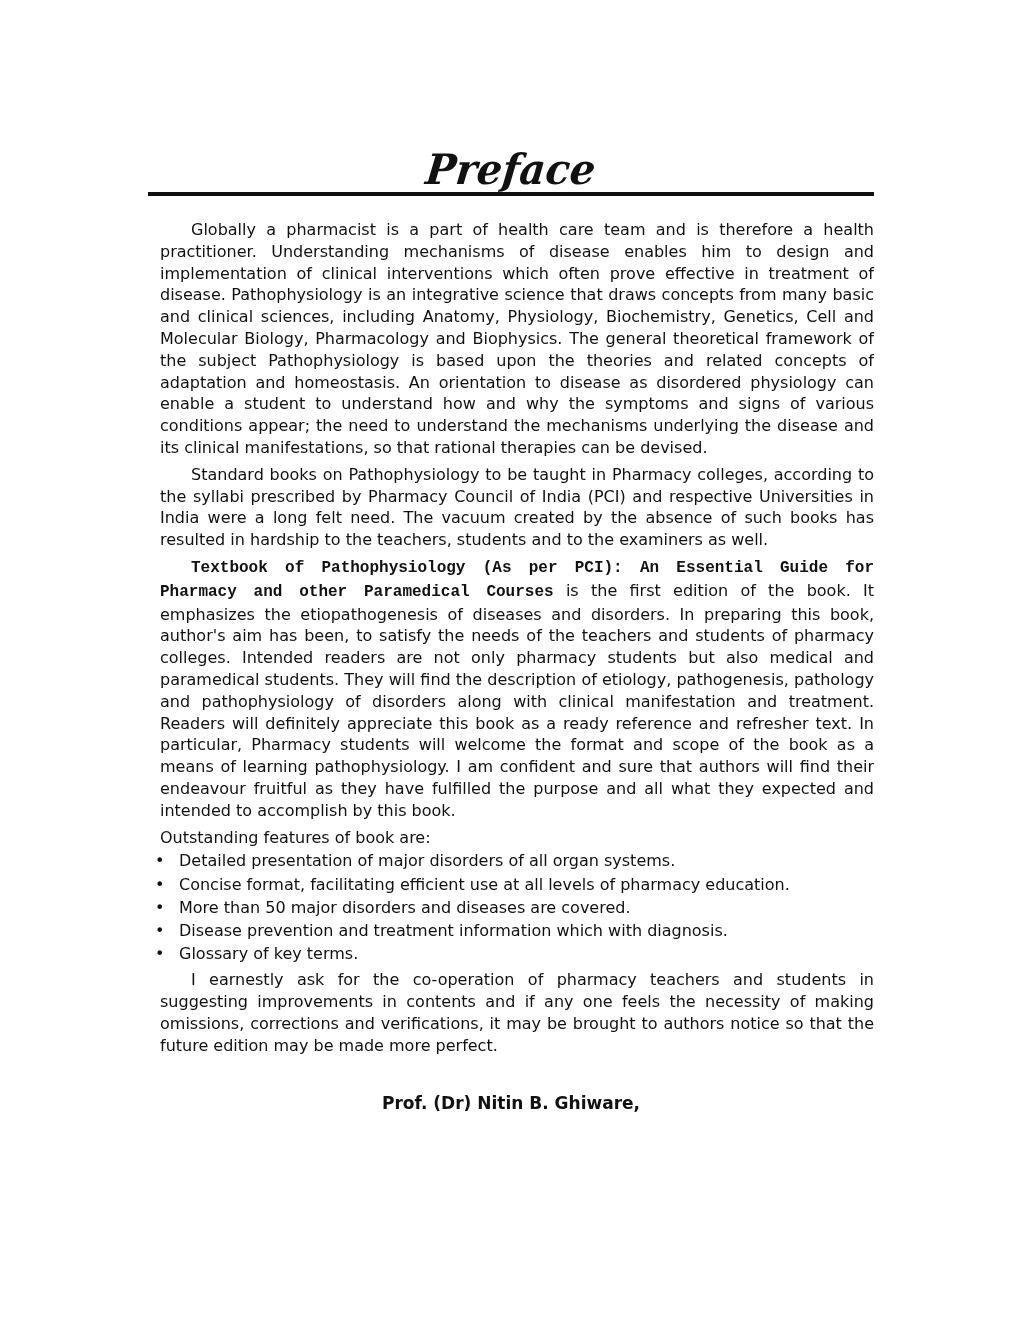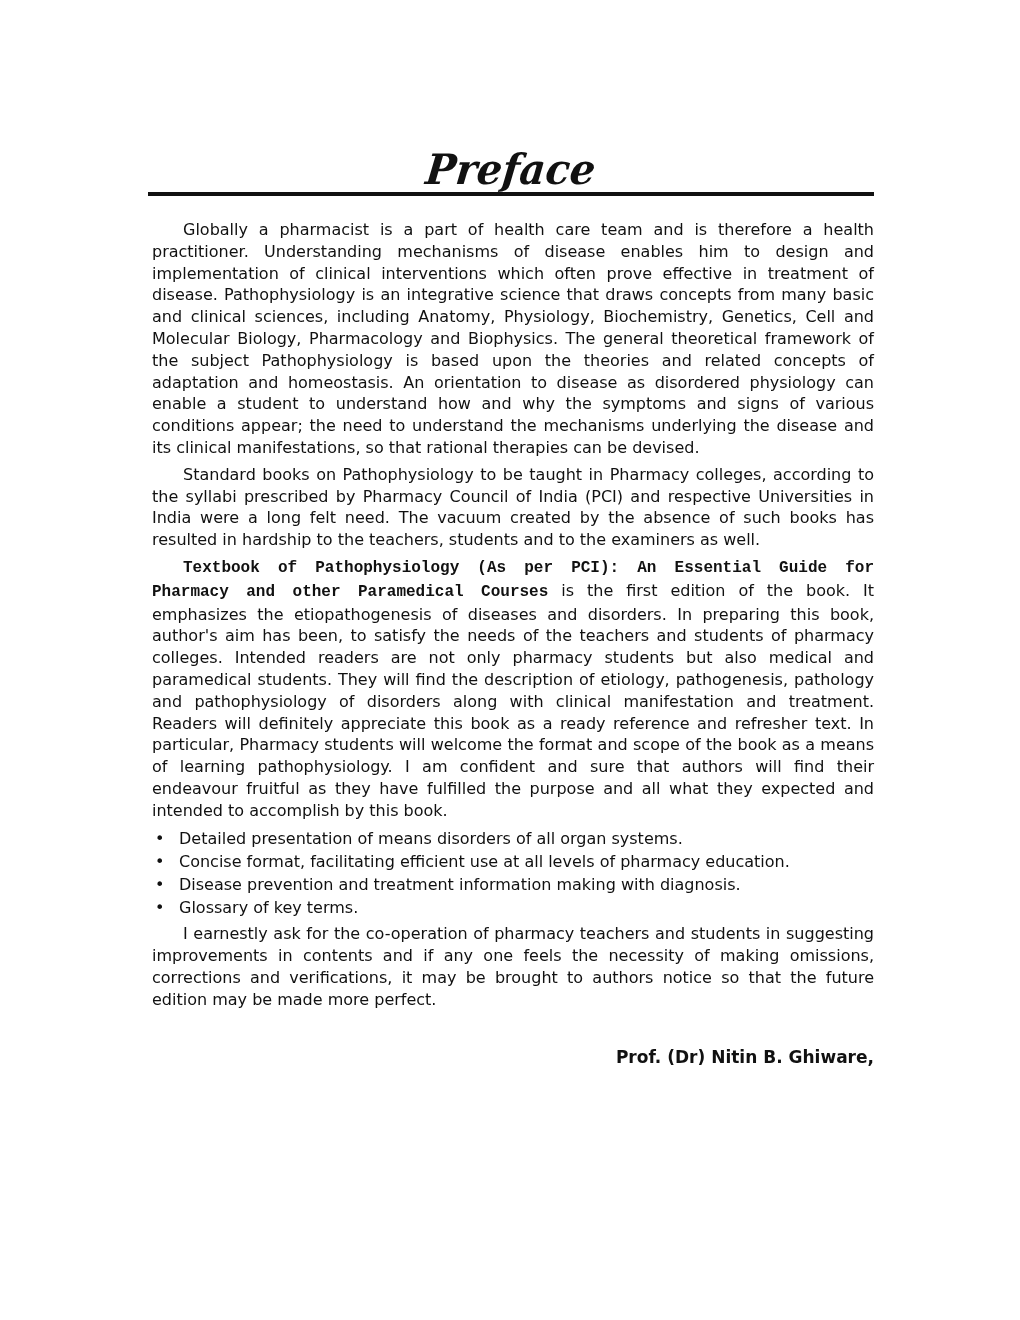--- a/index.html
+++ b/index.html
@@ -39,21 +39,21 @@
   h1.preface-title .skew {
     display: inline-block;
     transform: skewX(-6deg) scaleY(1.05);
   }
   main {
     margin-top: 23px;
     font-size: 16px;
     line-height: 21.8px;
     text-align: justify;
   }
-  p { margin: 0 0 5px 4px; }
+  p { margin: 0 0 5px 12px; }
   p.indented { text-indent: 31px; }
   p.no-indent { text-indent: 0; margin-bottom: 1px; }
   .bold-run { font-weight: bold; font-family: Liberation Mono, monospace; }
   ul.features {
     list-style: none;
     margin: 0 0 4px 0;
     padding: 0;
   }
   ul.features li {
     display: flex;
@@ -64,21 +64,21 @@
   ul.features .bullet-glyph {
     flex: 0 0 31px;
     padding-left: 7px;
     box-sizing: border-box;
     font-size: 16px;
   }
   ul.features .bullet-glyph::before { content: "\2022"; }
   ul.features .bullet-text { flex: 1 1 auto; }
   .signature {
     margin-top: 34px;
-    text-align: right;
+    text-align: center;
     font-size: 17px;
     line-height: 24.5px;
   }
   .sig-name { font-weight: bold; }
 </style>
 </head>
 <body>
 
 <div class="page">
   <div class="content">
@@ -87,33 +87,38 @@
       <h1 class="preface-title"><span class="skew">Preface</span></h1>
     </header>
 
     <main>
       <p class="indented">Globally a pharmacist is a part of health care team and is therefore a health practitioner. Understanding mechanisms of disease enables him to design and implementation of clinical interventions which often prove effective in treatment of disease. Pathophysiology is an integrative science that draws concepts from many basic and clinical sciences, including Anatomy, Physiology, Biochemistry, Genetics, Cell and Molecular Biology, Pharmacology and Biophysics. The general theoretical framework of the subject Pathophysiology is based upon the theories and related concepts of adaptation and homeostasis. An orientation to disease as disordered physiology can enable a student to understand how and why the symptoms and signs of various conditions appear; the need to understand the mechanisms underlying the disease and its clinical manifestations, so that rational therapies can be devised.</p>
 
       <p class="indented">Standard books on Pathophysiology to be taught in Pharmacy colleges, according to the syllabi prescribed by Pharmacy Council of India (PCI) and respective Universities in India were a long felt need. The vacuum created by the absence of such books has resulted in hardship to the teachers, students and to the examiners as well.</p>
 
       <p class="indented"><span class="bold-run">Textbook of Pathophysiology (As per PCI): An Essential Guide for Pharmacy and other Paramedical Courses</span><span> is the first edition of the book. It emphasizes the etiopathogenesis of diseases and disorders. In preparing this book, author's aim has been, to satisfy the needs of the teachers and students of pharmacy colleges. Intended readers are not only pharmacy students but also medical and paramedical students. They will find the description of etiology, pathogenesis, pathology and pathophysiology of disorders along with clinical manifestation and treatment. Readers will definitely appreciate this book as a ready reference and refresher text. In particular, Pharmacy students will welcome the format and scope of the book as a means of learning pathophysiology. I am confident and sure that authors will find their endeavour fruitful as they have fulfilled the purpose and all what they expected and intended to accomplish by this book.</span></p>
 
+      <p class="no-indent">Outstanding features of book are:</p>
 
       <ul class="features">
         <li>
           <span class="bullet-glyph"></span>
-          <span class="bullet-text">Detailed presentation of means disorders of all organ systems.</span>
+          <span class="bullet-text">Detailed presentation of major disorders of all organ systems.</span>
         </li>
         <li>
           <span class="bullet-glyph"></span>
           <span class="bullet-text">Concise format, facilitating efficient use at all levels of pharmacy education.</span>
         </li>
         <li>
           <span class="bullet-glyph"></span>
-          <span class="bullet-text">Disease prevention and treatment information making with diagnosis.</span>
+          <span class="bullet-text">More than 50 major disorders and diseases are covered.</span>
+        </li>
+        <li>
+          <span class="bullet-glyph"></span>
+          <span class="bullet-text">Disease prevention and treatment information which with diagnosis.</span>
         </li>
         <li>
           <span class="bullet-glyph"></span>
           <span class="bullet-text">Glossary of key terms.</span>
         </li>
       </ul>
 
       <p class="indented">I earnestly ask for the co-operation of pharmacy teachers and students in suggesting improvements in contents and if any one feels the necessity of making omissions, corrections and verifications, it may be brought to authors notice so that the future edition may be made more perfect.</p>
 
       <div class="signature">

